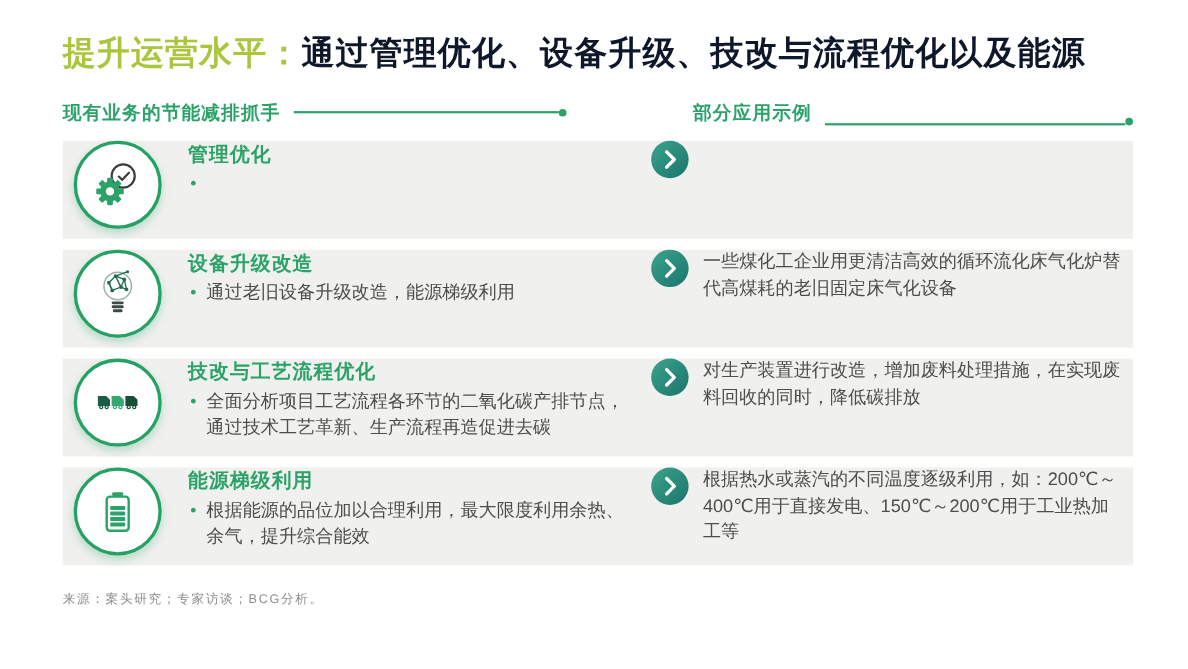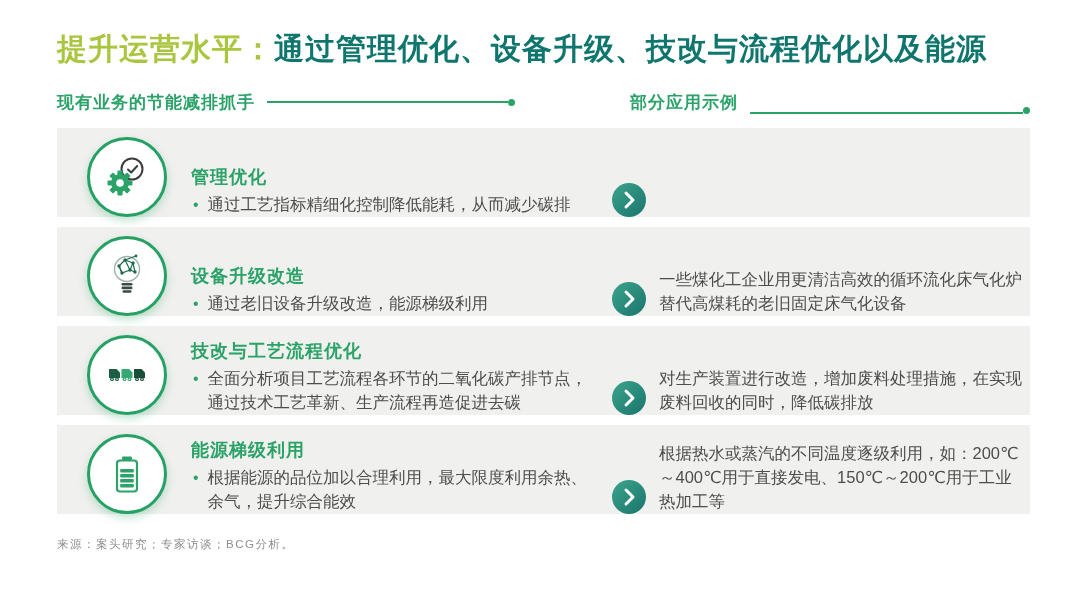--- a/index.html
+++ b/index.html
@@ -4,32 +4,32 @@
 <style>
   html,body{margin:0;padding:0;}
   .slide{
     width:1080px;height:608px;background:#ffffff;overflow:hidden;
     font-family:"Liberation Sans","DejaVu Sans",sans-serif;
     box-sizing:border-box;padding:28px 50px 0 57px;position:relative;
   }
   
   .title{font-size:30px;font-weight:700;line-height:1.42;letter-spacing:1px;}
   .title .hl{color:#A9C63E;}
-  .title .rest{color:#0f766e;}
+  .title .rest{color:#0f172a;}
   
   .headers{display:flex;align-items:center;margin-top:20px;}
   .hgroup{display:flex;align-items:center;}
   .hgroup.left{width:458px;font-family:Liberation Serif, serif;}
   .hgroup.right{flex:1;margin-left:115px;align-items:flex-end;}
   .hlabel{font-size:17px;font-weight:700;color:#2AA268;letter-spacing:1px;white-space:nowrap;}
   .hline{flex:1;height:2px;background:#2AA268;margin-left:12px;}
   .hdot{width:7px;height:7px;border-radius:50%;background:#2AA268;flex:none;}
   
   .rows{display:flex;flex-direction:column;gap:10px;margin-top:14px;}
-  .row{display:flex;align-items:flex-end;background:#F0F0EE;height:89px;padding:0 6px 0 24px;box-sizing:border-box;}
+  .row{display:flex;align-items:flex-start;background:#F0F0EE;height:89px;padding:0 6px 0 4px;box-sizing:border-box;}
   .icircle{
     width:74px;height:74px;border-radius:50%;background:#ffffff;border:3px solid #25A164;
     display:flex;align-items:center;justify-content:center;flex:none;margin-left:6px;
     box-shadow:0 4px 8px rgba(37,161,100,0.28);
   }
   .ltext{margin-left:24px;width:405px;flex:none;}
   .rtitle{font-size:18px;font-weight:700;color:#2AA268;letter-spacing:1px;margin-bottom:4px;}
   .bullet{display:flex;align-items:flex-start;}
   .bdot{color:#2AA268;font-size:16px;margin:0 9px 0 2px;line-height:1.45;}
   .btext{font-size:16.5px;color:#4D4D4D;line-height:1.45;}
@@ -84,21 +84,20 @@
               <circle cx="0" cy="0" r="9"></circle>
               <circle cx="0" cy="0" r="3.8" fill="#ffffff"></circle>
             </g>
           </g>
         </svg>
       </div>
       <div class="ltext">
         <div class="rtitle">管理优化</div>
         <div class="bullet">
           <span class="bdot">•</span>
-          <span class="btext">通过工艺指标精细化控制降低能耗，从而减少碳排</span>
         </div>
       </div>
       <div class="chev">
         <svg width="34" height="34" viewBox="0 0 34 34">
             <polyline points="14,10 21,17 14,24" fill="none" stroke="#ffffff" stroke-width="3" stroke-linecap="round" stroke-linejoin="round"></polyline>
           </svg>
       </div>
     </div>
 
     <div class="row">

